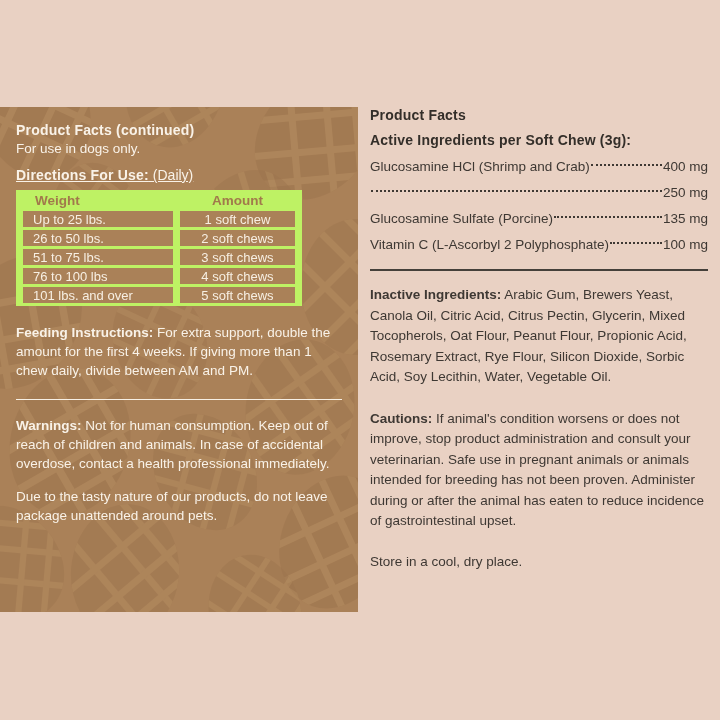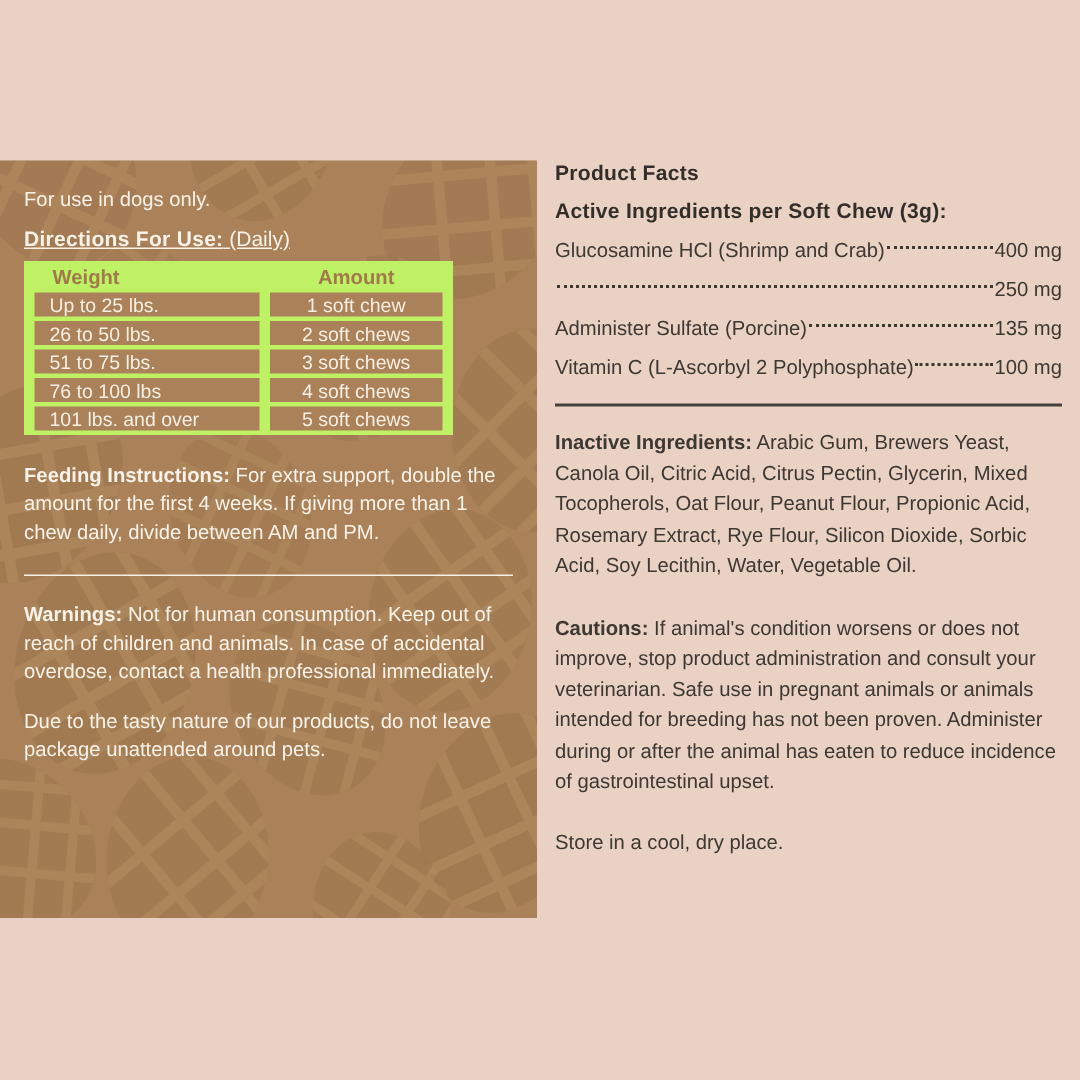--- a/index.html
+++ b/index.html
@@ -115,20 +115,21 @@
     <use href="#nut" transform="translate(300,300) rotate(10)" opacity="0.45"></use>
     <use href="#nut" transform="translate(70,335) rotate(15) scale(1.1)" opacity="0.5"></use>
     <use href="#nut" transform="translate(205,365) rotate(-30) scale(0.9)" opacity="0.45"></use>
     <use href="#nut" transform="translate(335,435) rotate(20)" opacity="0.5"></use>
     <use href="#nut" transform="translate(125,465) rotate(5)" opacity="0.45"></use>
     <use href="#nut" transform="translate(10,455) rotate(-40) scale(0.9)" opacity="0.45"></use>
     <use href="#nut" transform="translate(255,505) rotate(-12) scale(0.85)" opacity="0.45"></use>
   </svg>
 
   <div class="left-content">
+    <div class="lp-title">Product Facts (continued)</div>
     <div class="lp-sub">For use in dogs only.</div>
 
     <div class="lp-directions">
       <b>Directions For Use:</b><span> (Daily)</span>
     </div>
 
     <table class="dosage">
       <thead>
         <tr>
           <th class="col-weight">Weight</th>
@@ -181,21 +182,21 @@
     <div class="ingredient-row">
       <span>Glucosamine HCl (Shrimp and Crab)</span>
       <span class="ing-dots"></span>
       <span class="ing-amount">400 mg</span>
     </div>
     <div class="ingredient-row">
       <span class="ing-dots"></span>
       <span class="ing-amount">250 mg</span>
     </div>
     <div class="ingredient-row">
-      <span>Administer Sulfate (Porcine)</span>
+      <span>Glucosamine Sulfate (Porcine)</span>
       <span class="ing-dots"></span>
       <span class="ing-amount">135 mg</span>
     </div>
     <div class="ingredient-row">
       <span>Vitamin C (L-Ascorbyl 2 Polyphosphate)</span>
       <span class="ing-dots"></span>
       <span class="ing-amount">100 mg</span>
     </div>
   </div>
 

